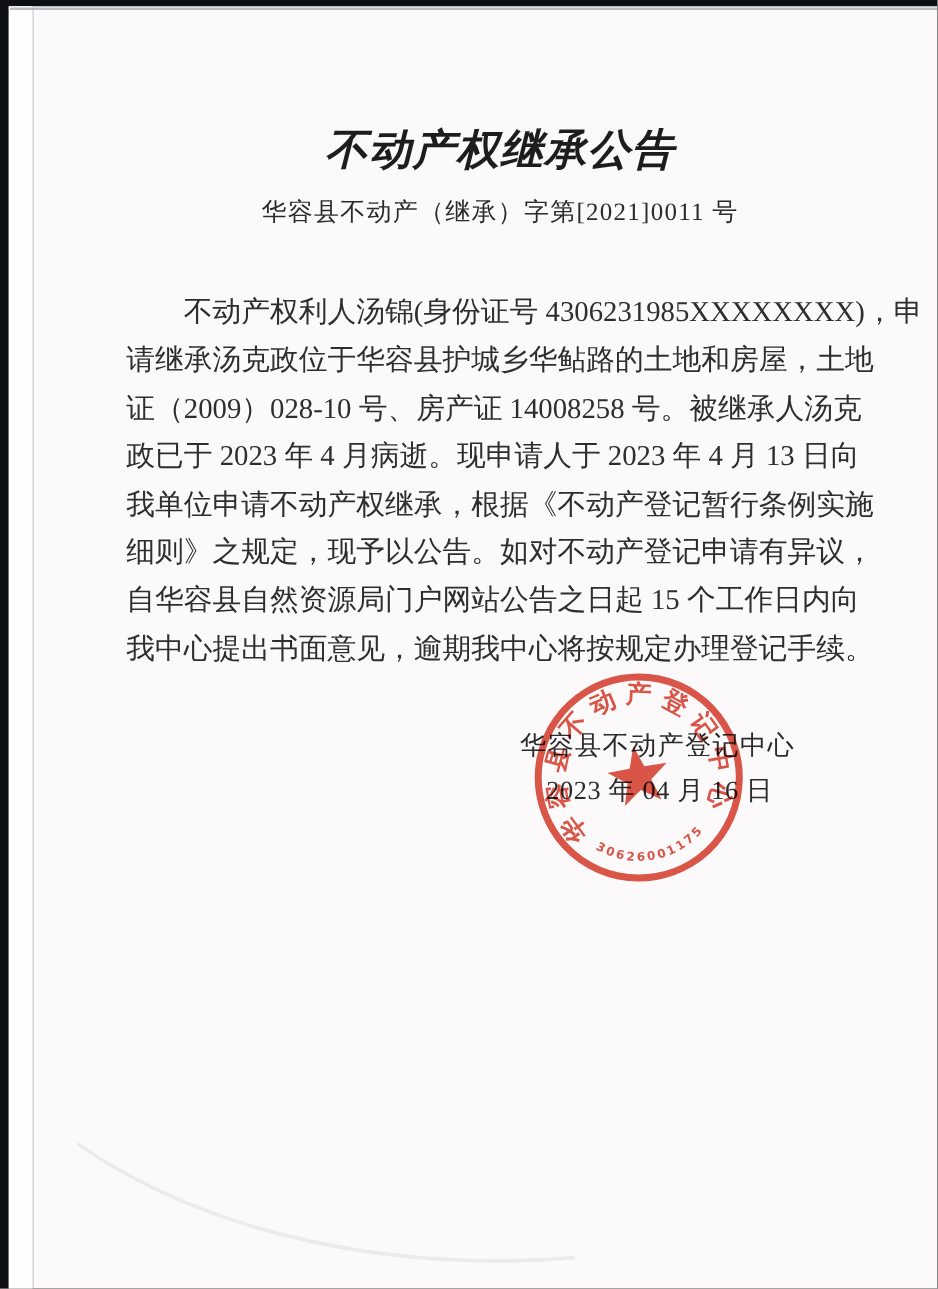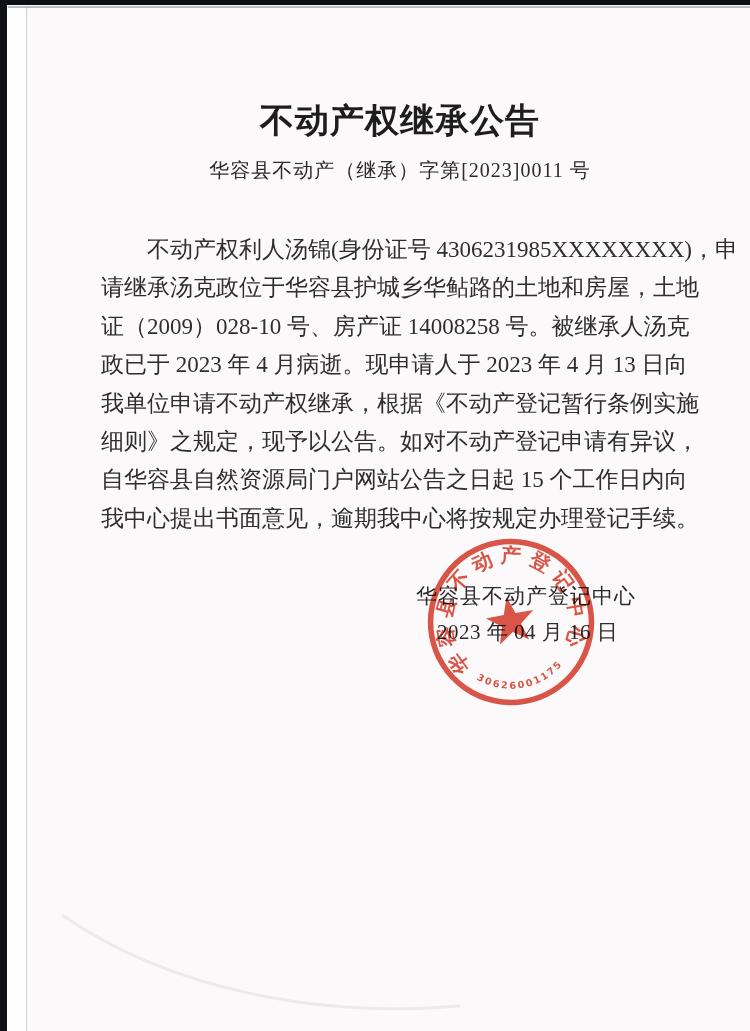--- a/index.html
+++ b/index.html
@@ -15,21 +15,21 @@
   .edge-left{position:absolute;left:0;top:0;width:7px;height:1031px;background:#101114;}
   .scanner-strip{position:absolute;left:7px;top:5px;width:19px;height:1026px;background:#fefefe;}
   .hairline-left{position:absolute;left:26px;top:7px;width:1px;height:1024px;background:rgba(168,166,178,.5);}
   .crease{position:absolute;left:0;top:0;pointer-events:none;}
 
   .title{
     position:absolute;left:101px;top:96px;width:548px;height:48px;
     padding-left:50px;box-sizing:border-box;
     text-align:center;line-height:48px;
     font-family:"DejaVu Sans","Liberation Sans",sans-serif;
-    font-weight:700;font-size:34px;letter-spacing:1px;color:#1d1d1d;
+    font-weight:700;font-size:34px;letter-spacing:1px;color:#1d1d1d;font-style:italic;
   }
   .doc-number{
     position:absolute;left:101px;top:154px;width:548px;height:32px;
     padding-left:50px;box-sizing:border-box;
     text-align:center;line-height:32px;
     font-size:20px;letter-spacing:1px;color:#2b2b2b;
   }
   .body-block{position:absolute;left:101px;top:231px;width:550px;}
   .body-line{
     height:38.4px;line-height:38.4px;font-size:23px;color:#2e2e2e;
@@ -58,21 +58,21 @@
 
 <div class="scan">
 
   <div class="edge-top"></div>
   <div class="edge-left"></div>
   <div class="scanner-strip"></div>
   <div class="hairline-top"></div>
   <div class="hairline-left"></div>
 
   <div class="title">不动产权继承公告</div>
-  <div class="doc-number">华容县不动产（继承）字第[2023]0011 号</div>
+  <div class="doc-number">华容县不动产（继承）字第[2021]0011 号</div>
 
   <div class="body-block">
     <div class="body-line indent">不动产权利人汤锦(身份证号 4306231985XXXXXXXX)，申</div>
     <div class="body-line">请继承汤克政位于华容县护城乡华鲇路的土地和房屋，土地</div>
     <div class="body-line">证（2009）028-10 号、房产证 14008258 号。被继承人汤克</div>
     <div class="body-line">政已于 2023 年 4 月病逝。现申请人于 2023 年 4 月 13 日向</div>
     <div class="body-line">我单位申请不动产权继承，根据《不动产登记暂行条例实施</div>
     <div class="body-line">细则》之规定，现予以公告。如对不动产登记申请有异议，</div>
     <div class="body-line">自华容县自然资源局门户网站公告之日起 15 个工作日内向</div>
     <div class="body-line">我中心提出书面意见，逾期我中心将按规定办理登记手续。</div>

